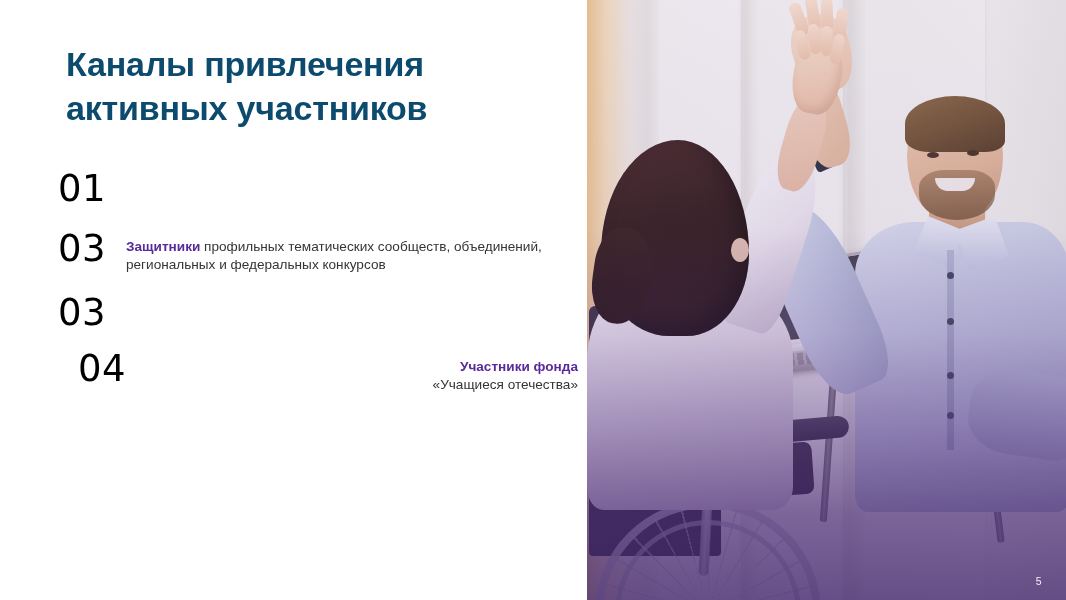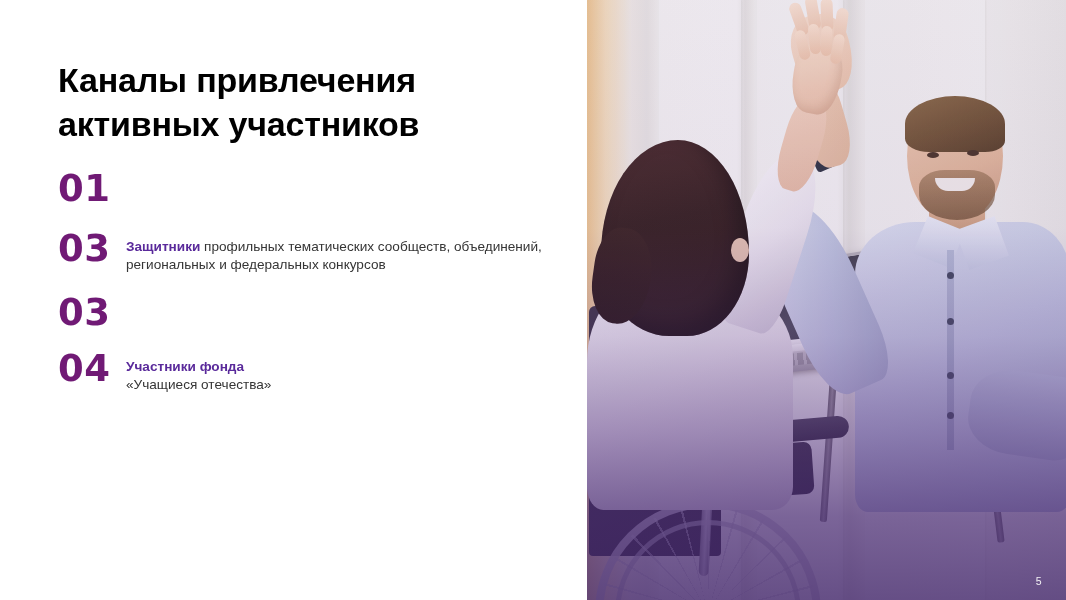--- a/index.html
+++ b/index.html
@@ -28,51 +28,50 @@
   .left-pane {
     position: absolute;
     left: 0; top: 0;
     width: 587px;
     height: 600px;
     background: #FFFFFF;
   }
 
   .slide-title {
     position: absolute;
-    left: 58px;
+    left: 66px;
     top: 42px;
     width: 500px;
     font-size: 34px;
     line-height: 1.30;
     font-weight: 700;
     letter-spacing: -0.2px;
-    color: #000000;
-    margin-top: 16px;
+    color: #0c4a6e;
   }
 
   .list {
     position: absolute;
     left: 58px;
     top: 172px;
     width: 520px;
   }
 
   .list-item {
     display: flex;
     align-items: flex-start;
     margin-bottom: 18px;
   }
 
   .item-number {
     flex: 0 0 auto;
     width: 68px;
     font-size: 37px;
-    font-weight: 700;
+    font-weight: 400;
     line-height: 0.92;
-    color: #701a75;
+    color: #000000;
     letter-spacing: 0.5px;
     font-family: "DejaVu Sans", "Liberation Sans", sans-serif;
   }
 
   .item-body {
     flex: 1 1 auto;
     padding-top: 6px;
     font-size: 13.6px;
     line-height: 1.35;
     color: #333333;
@@ -85,21 +84,21 @@
 
   .item-rest {
     font-weight: 400;
     color: #353535;
   }
 
   
   .list-item.i1 { margin-bottom: 26px; }
   .list-item.i2 { margin-bottom: 21px; }
   .list-item.i3 { margin-bottom: 22px; }
-  .list-item.i4 { margin-bottom: 26px; }
+  .list-item.i4 { margin-bottom: 26px; text-align: right; }
   .list-item.i5 { margin-bottom: 0; }
 
   
   .photo {
     position: absolute;
     left: 587px;
     top: 0;
     width: 479px;
     height: 600px;
     overflow: hidden;

